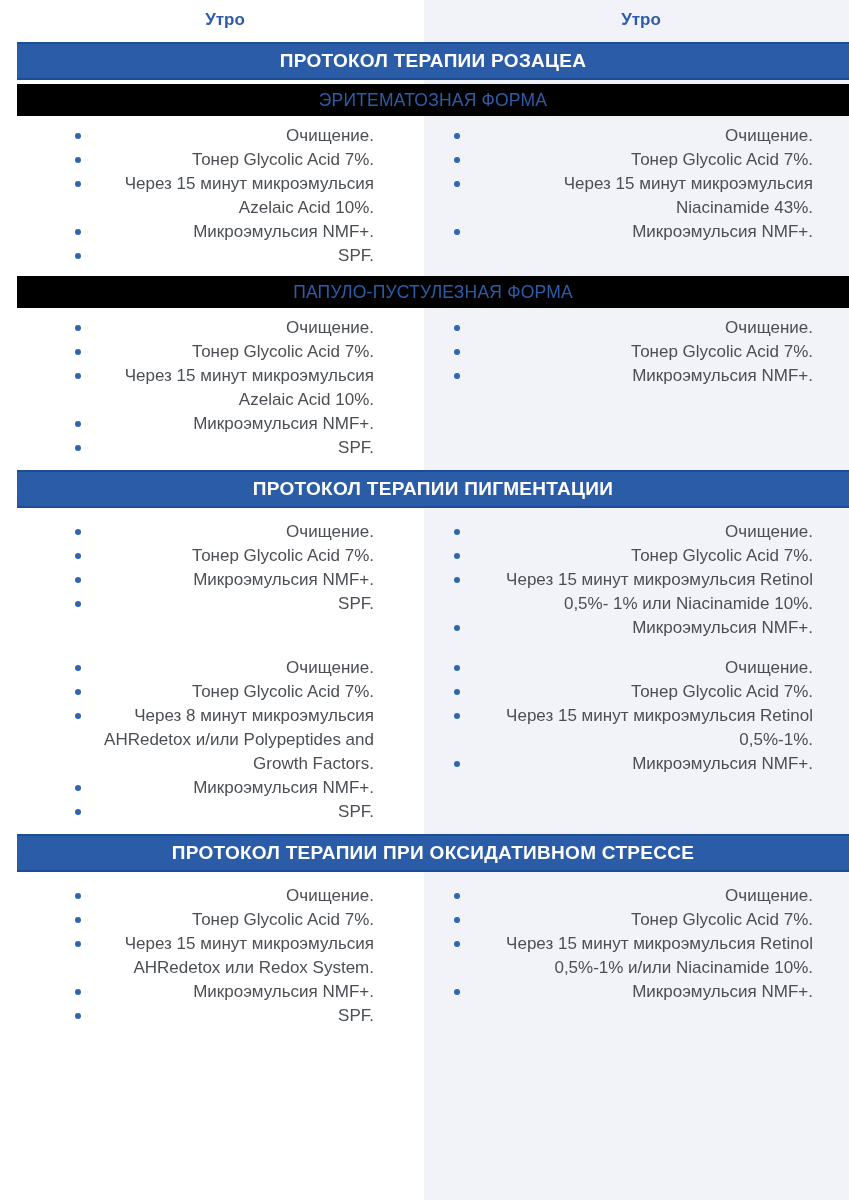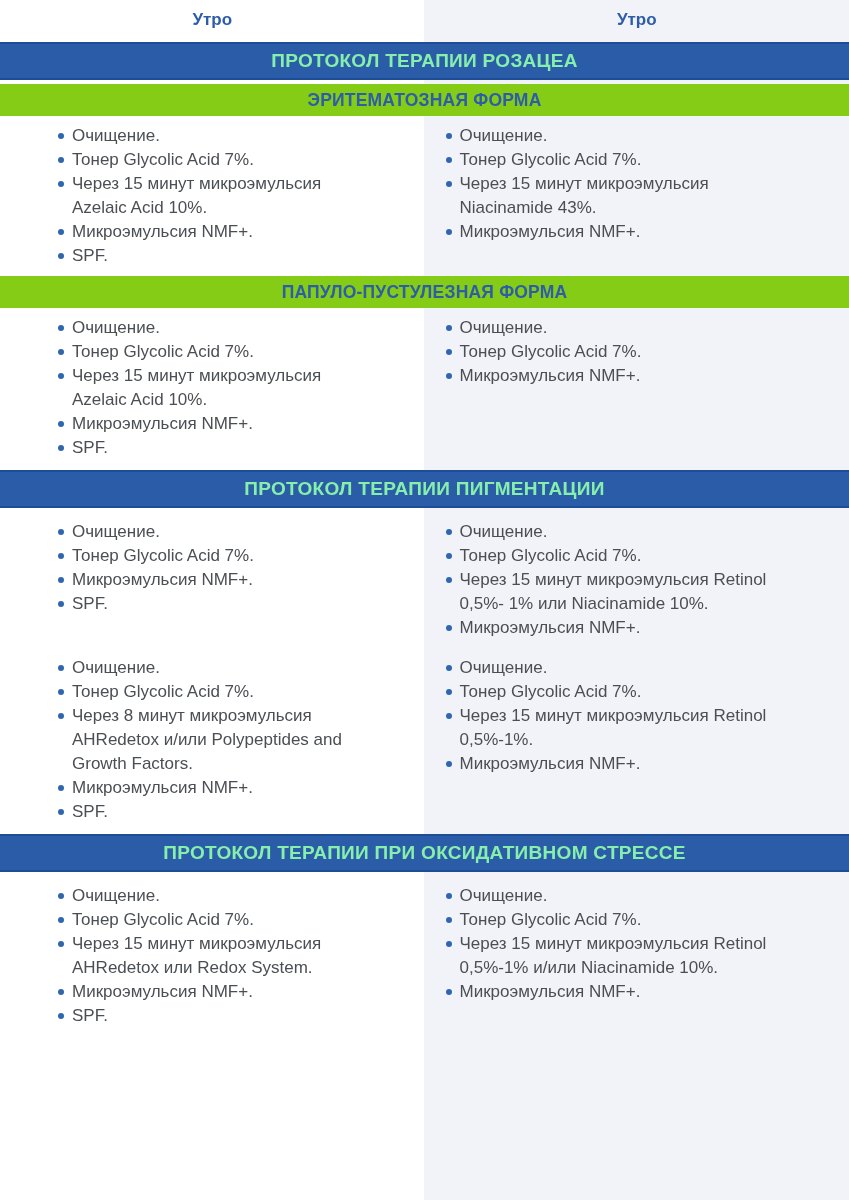--- a/index.html
+++ b/index.html
@@ -9,59 +9,59 @@
     height: 1200px;
     background: #ffffff;
     overflow: hidden;
     font-family: "Liberation Sans", sans-serif;
   }
   .evening-bg {
     position: absolute;
     left: 424px; top: 0; right: 0; bottom: 0;
     background: #f1f3f8;
   }
-  .content { position: relative; }
+  .content { position: relative; margin-left: 17px; }
 
   .day-header { display: flex; height: 40px; align-items: center; }
   .day-header .day {
     width: 50%;
     text-align: center;
     color: #2d5ca9;
     font-weight: 700;
     font-size: 17px;
   }
 
   h2.band {
     margin: 2px 0 4px 0;
     background: #2b5ca8;
     border-top: 2px solid #1d4d97;
     border-bottom: 2px solid #1d4d97;
     height: 34px;
     line-height: 34px;
     text-align: center;
-    color: #86efac;
+    color: #ffffff;
     font-size: 19px;
     font-weight: 700;
     letter-spacing: 0.3px;
   }
 
   h3.subband {
     margin: 0;
-    background: #84cc16;
+    background: #000000;
     height: 32px;
     line-height: 32px;
     text-align: center;
     color: #2d5ca9;
     font-size: 17.5px;
-    font-weight: 700;
+    font-weight: 400;
     letter-spacing: 0.2px;
   }
 
   .row { display: flex; padding: 8px 0; }
-  .cell { width: 50%; box-sizing: border-box; }
+  .cell { width: 50%; box-sizing: border-box; text-align: right; }
 
   ul.steps {
     list-style: none;
     margin: 0;
     padding: 0;
     font-size: 17px;
     line-height: 24px;
     color: #4b4f54;
   }
   .cell.morning ul.steps { margin-left: 57px; width: 300px; }

